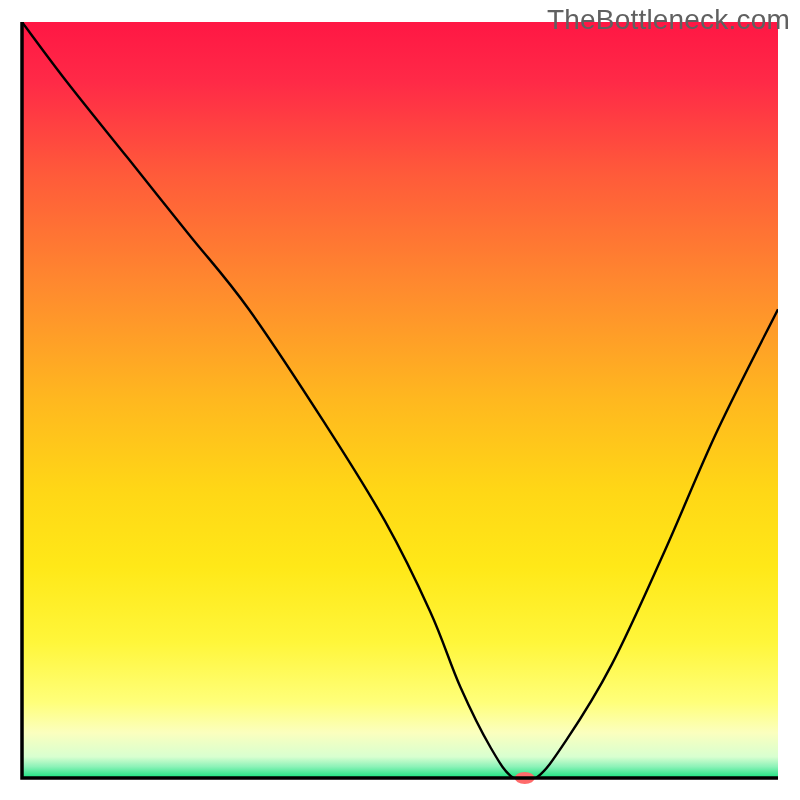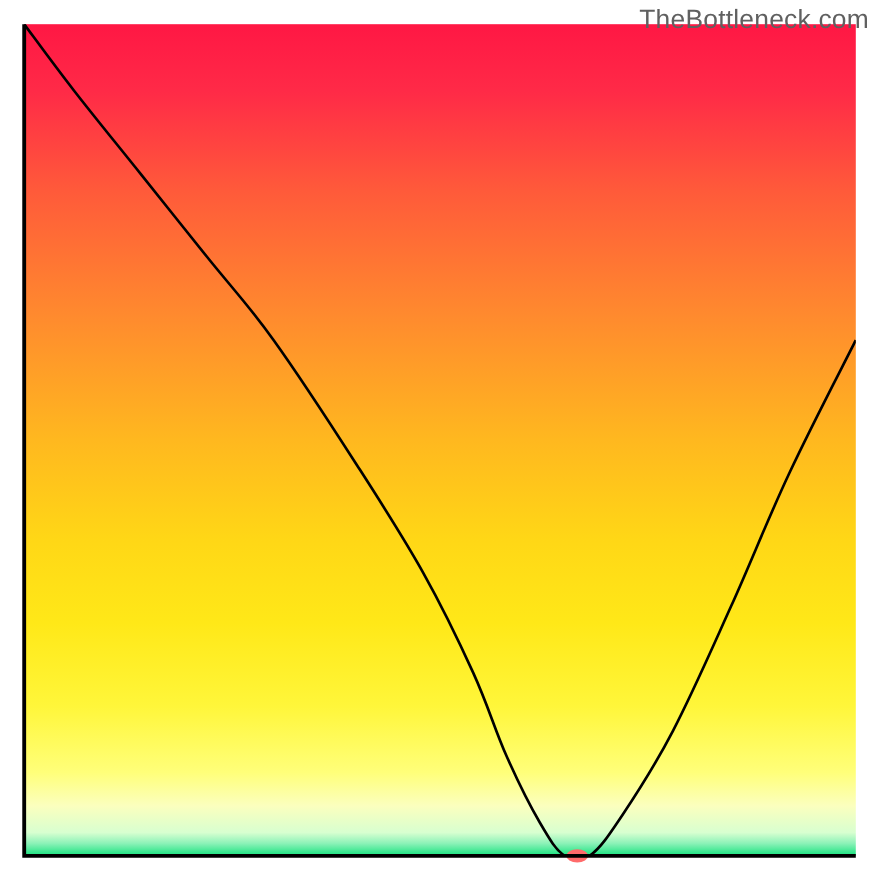--- a/index.html
+++ b/index.html
@@ -12,21 +12,21 @@
   }
   .chart-container {
     position: relative;
     width: 800px;
     height: 800px;
   }
   .watermark {
     position: absolute;
     top: 4px;
     right: 10px;
-    font-size: 24px;
+    font-size: 28px;
     color: #606060;
     font-weight: 400;
     z-index: 10;
     letter-spacing: 0.2px;
   }
   svg {
     display: block;
   }
 </style>
 </head>

